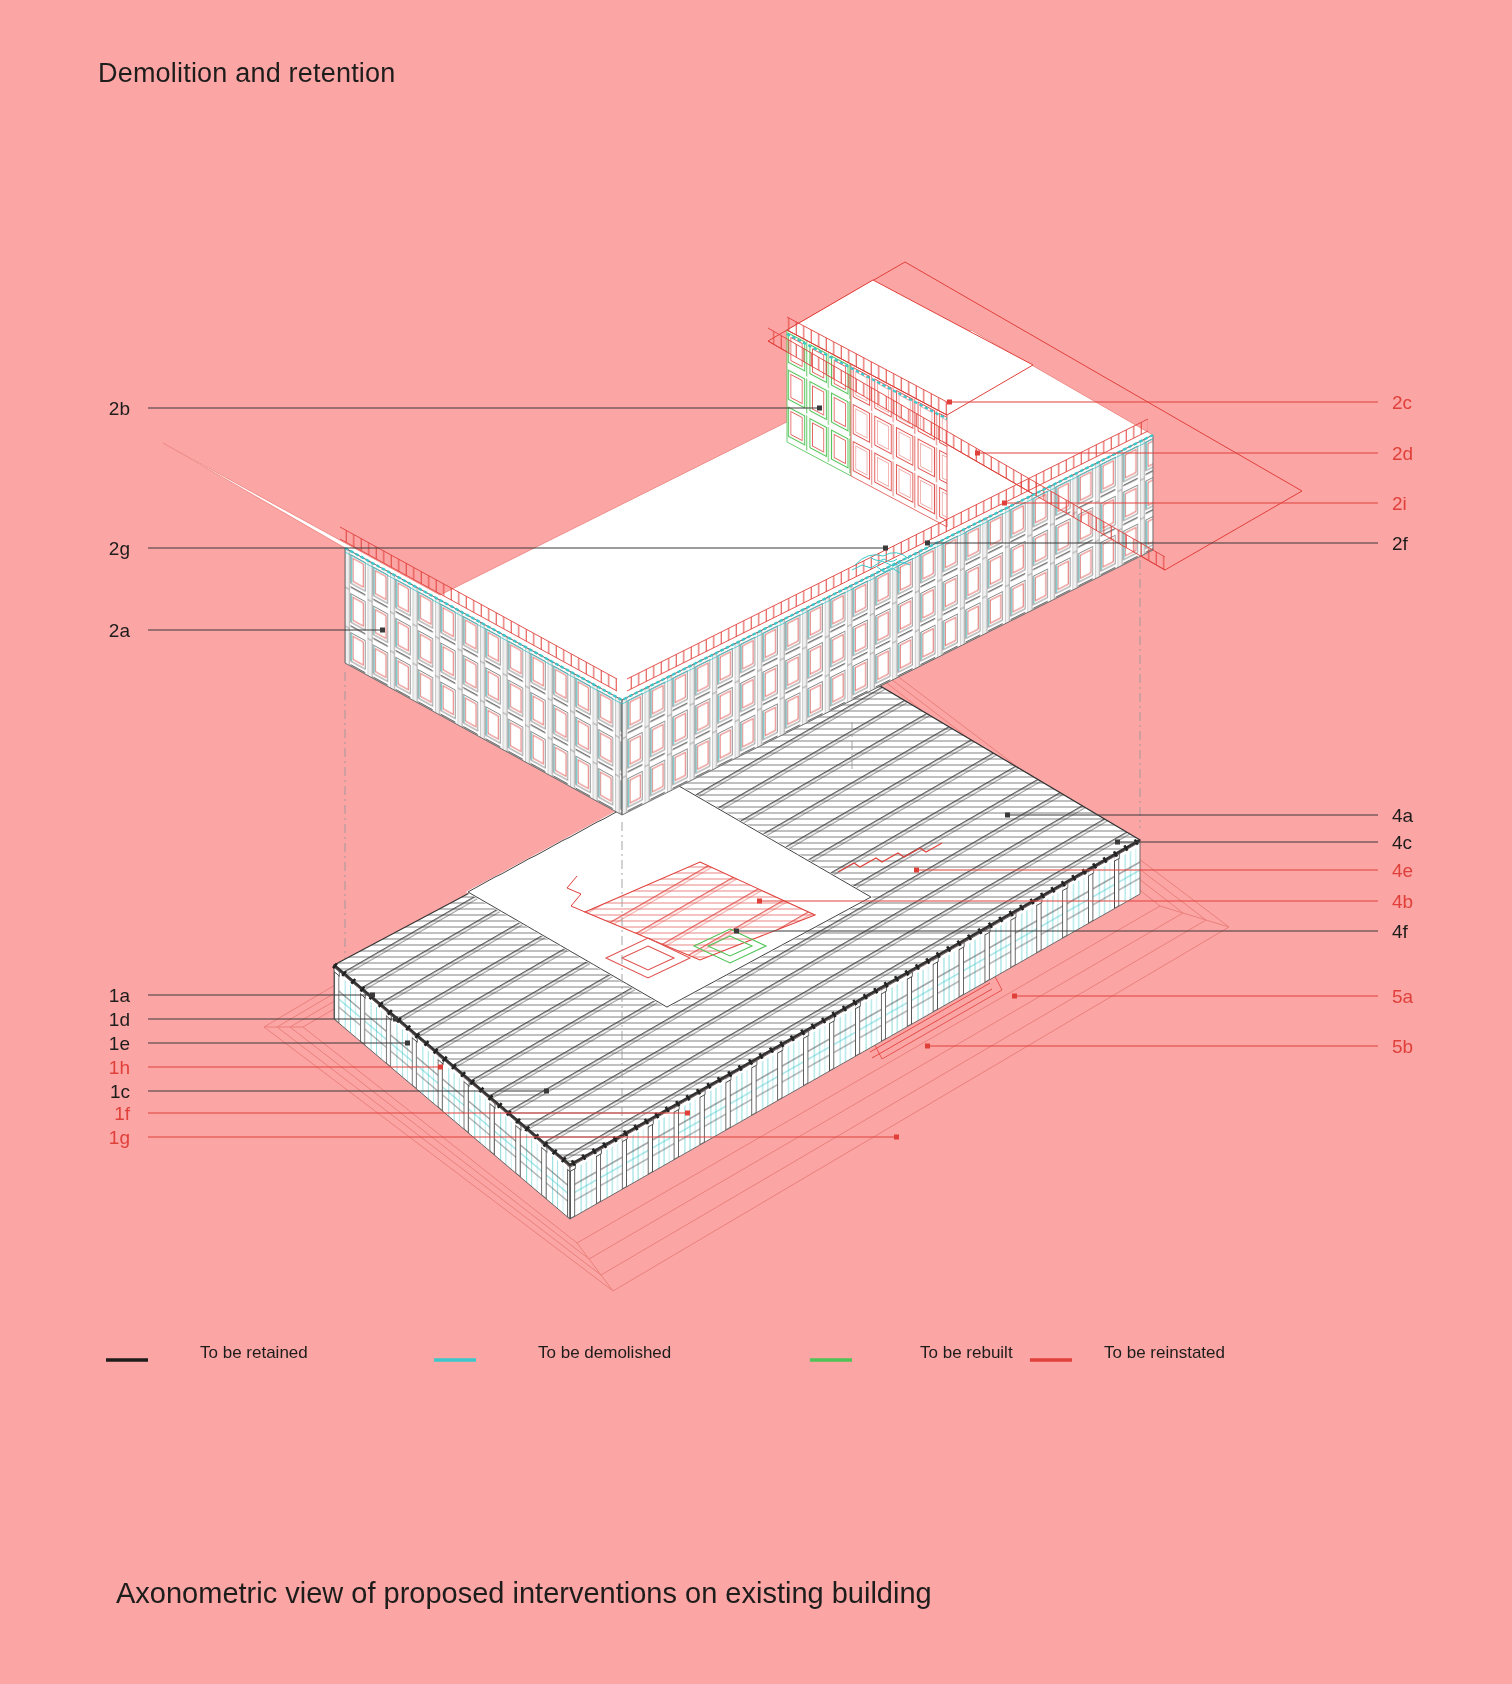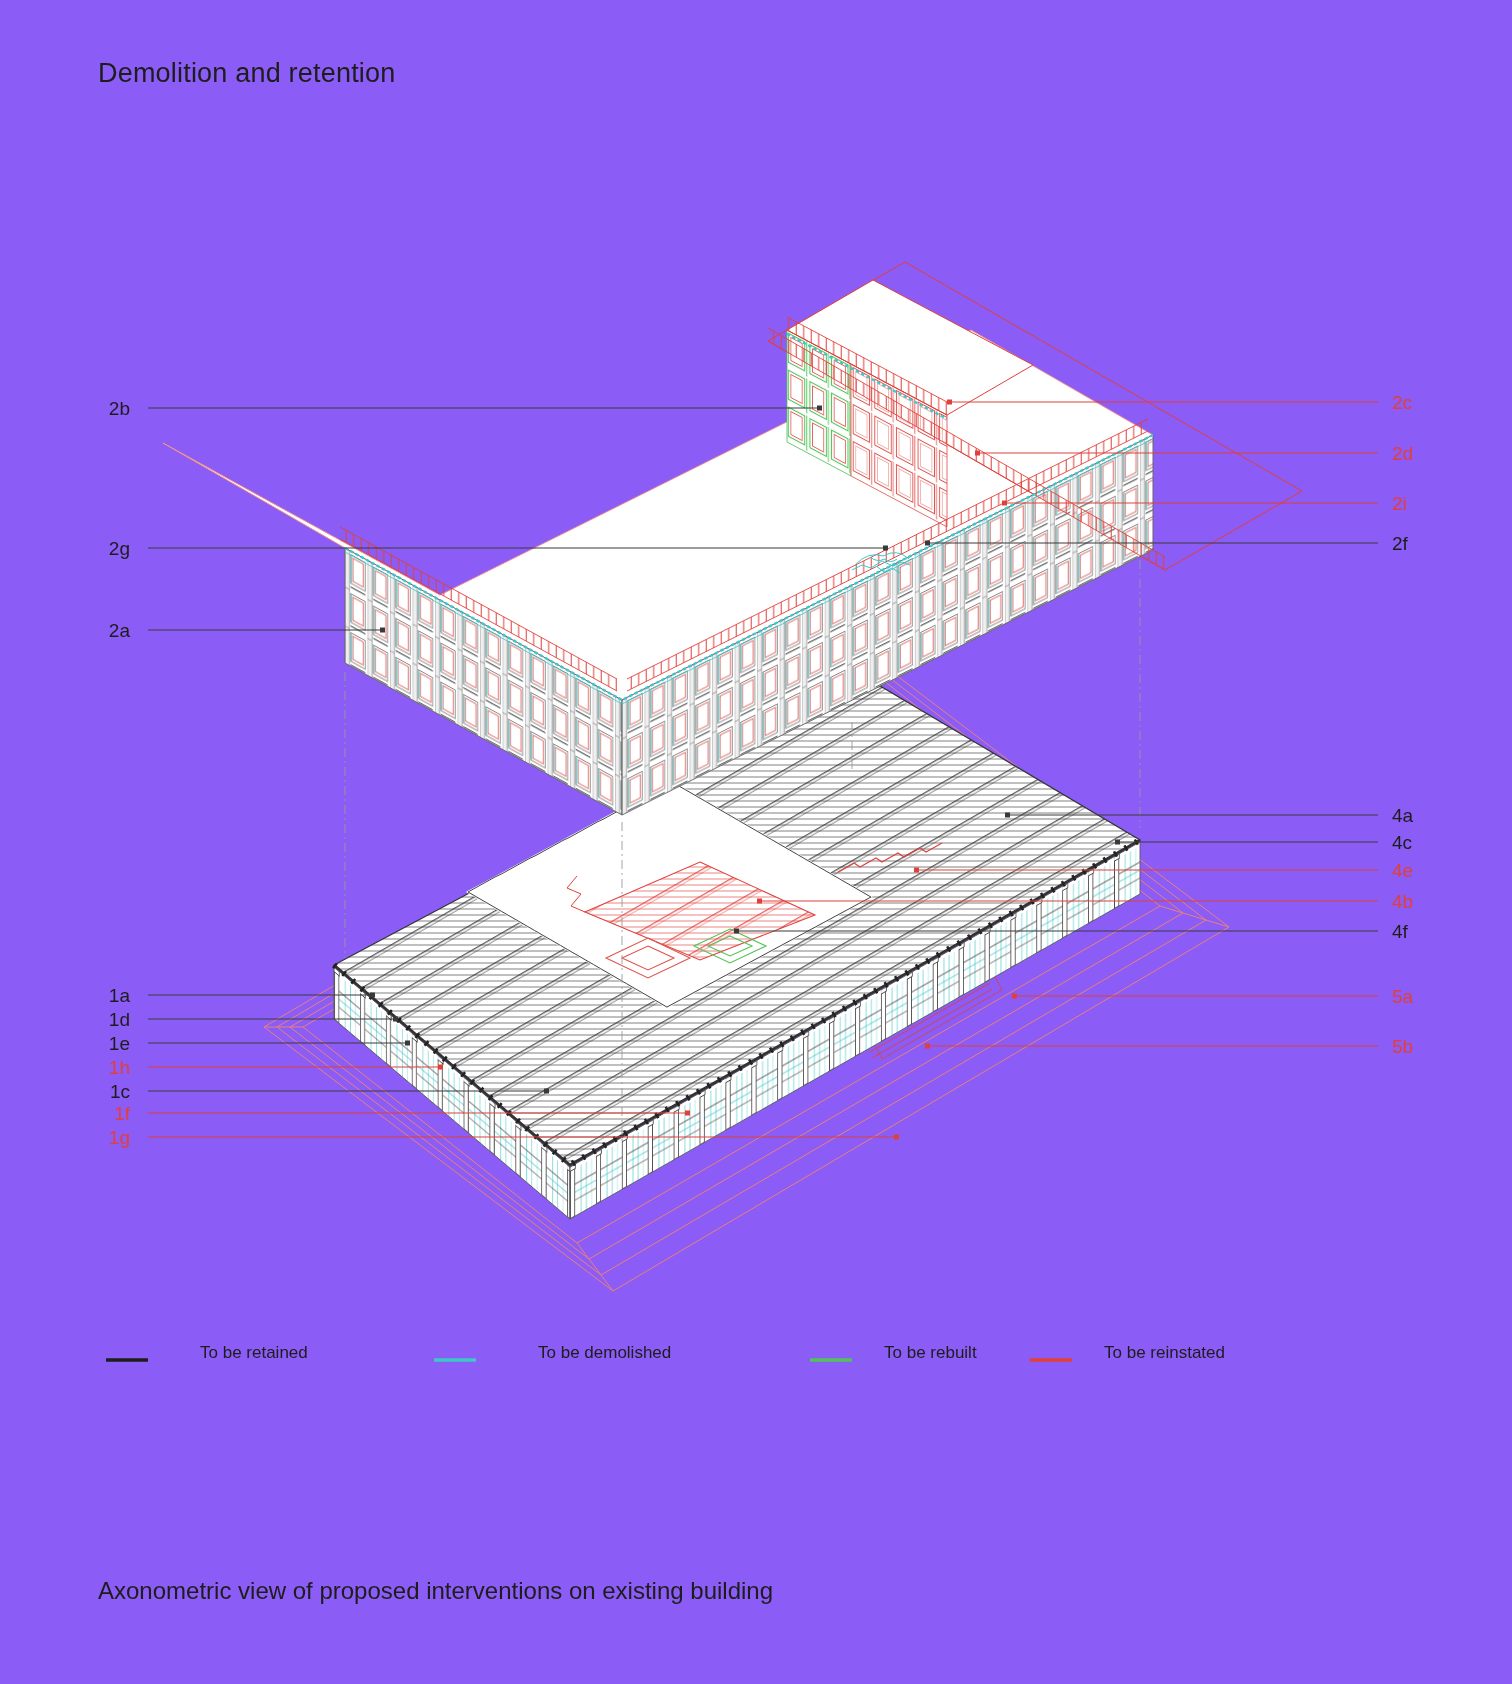--- a/index.html
+++ b/index.html
@@ -1,19 +1,19 @@
 <!DOCTYPE html>
 <html><head>
 <meta charset="utf-8">
 <style>
   html,body{margin:0;padding:0;background:#ffffff;}
-  .page{position:relative;width:1512px;height:1684px;background:#8b5cf6;overflow:hidden;
+  .page{position:relative;width:1512px;height:1684px;background:#fca5a5;overflow:hidden;
         font-family:"Liberation Sans", sans-serif;}
   .title{position:absolute;left:98px;top:58px;font-size:27px;font-weight:500;color:#1d1d1b;letter-spacing:.2px;}
-  .caption{position:absolute;left:98px;top:1577px;font-size:24px;font-weight:400;color:#1d1d1b;text-align:center;}
+  .caption{position:absolute;left:116px;top:1577px;font-size:29px;font-weight:400;color:#1d1d1b;text-align:center;}
   .legend-text{position:absolute;top:1343px;font-size:17px;color:#1d1d1b;white-space:nowrap;}
   .legend-swatch{position:absolute;top:1350px;}
   svg text.lbl{font-family:"Liberation Sans",sans-serif;font-size:19px;}
   .drawing{position:absolute;left:0;top:0;}
 </style>
 </head>
 <body>
 
 <div class="page">
 
@@ -309,21 +309,21 @@
         <line x1="2" y1="4" x2="44" y2="4" stroke-width="3.5" stroke="#3cc7ca"></line>
       </svg>
   </div>
   <div class="legend-text" style="left:538px">To be demolished</div>
 
   <div class="legend-swatch" style="left:808px">
     <svg width="46" height="8">
         <line x1="2" y1="4" x2="44" y2="4" stroke-width="3.5" stroke="#4fc355"></line>
       </svg>
   </div>
-  <div class="legend-text" style="left:884px">To be rebuilt</div>
+  <div class="legend-text" style="left:920px">To be rebuilt</div>
 
   <div class="legend-swatch" style="left:1028px">
     <svg width="46" height="8">
         <line x1="2" y1="4" x2="44" y2="4" stroke-width="3.5" stroke="#e0403a"></line>
       </svg>
   </div>
   <div class="legend-text" style="left:1104px">To be reinstated</div>
 
   <div class="caption">Axonometric view of proposed interventions on existing building</div>
 

